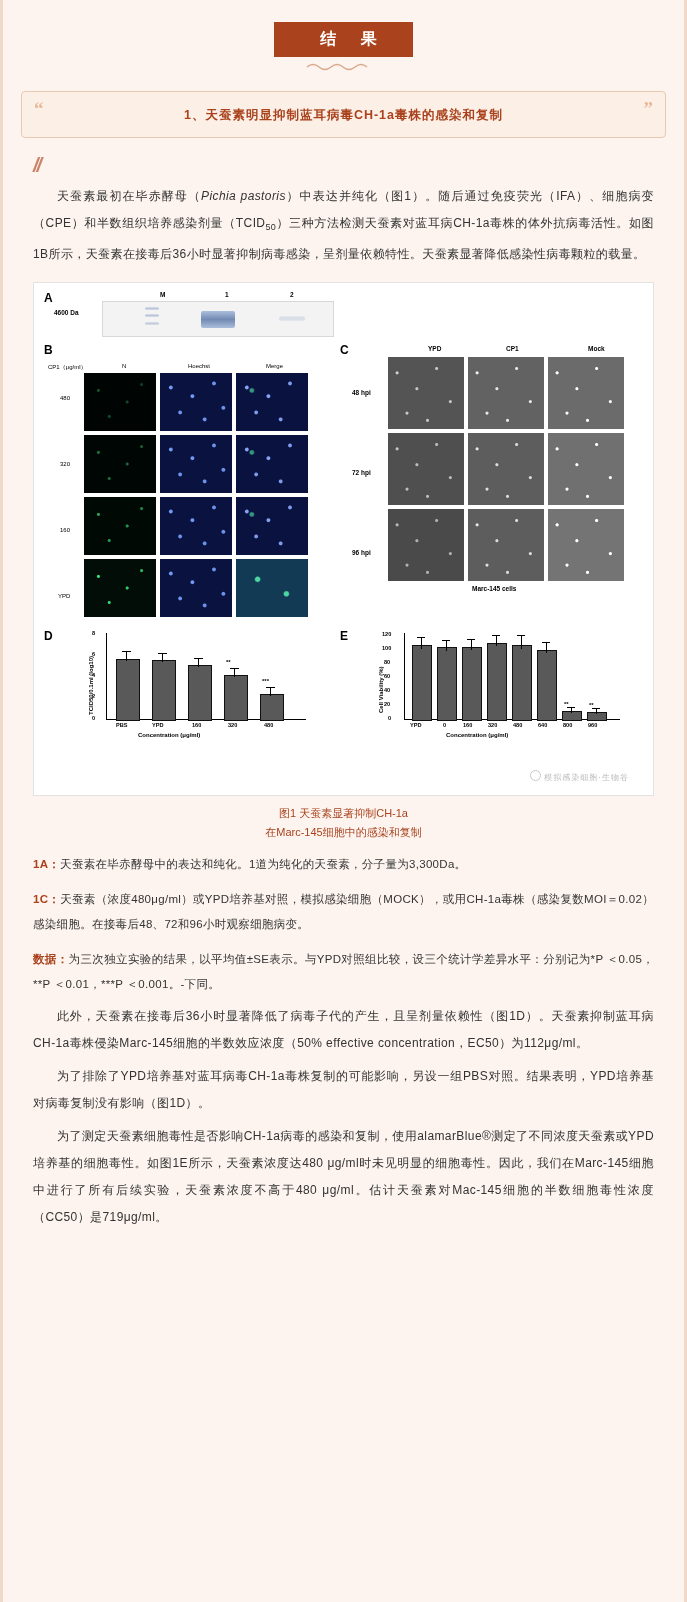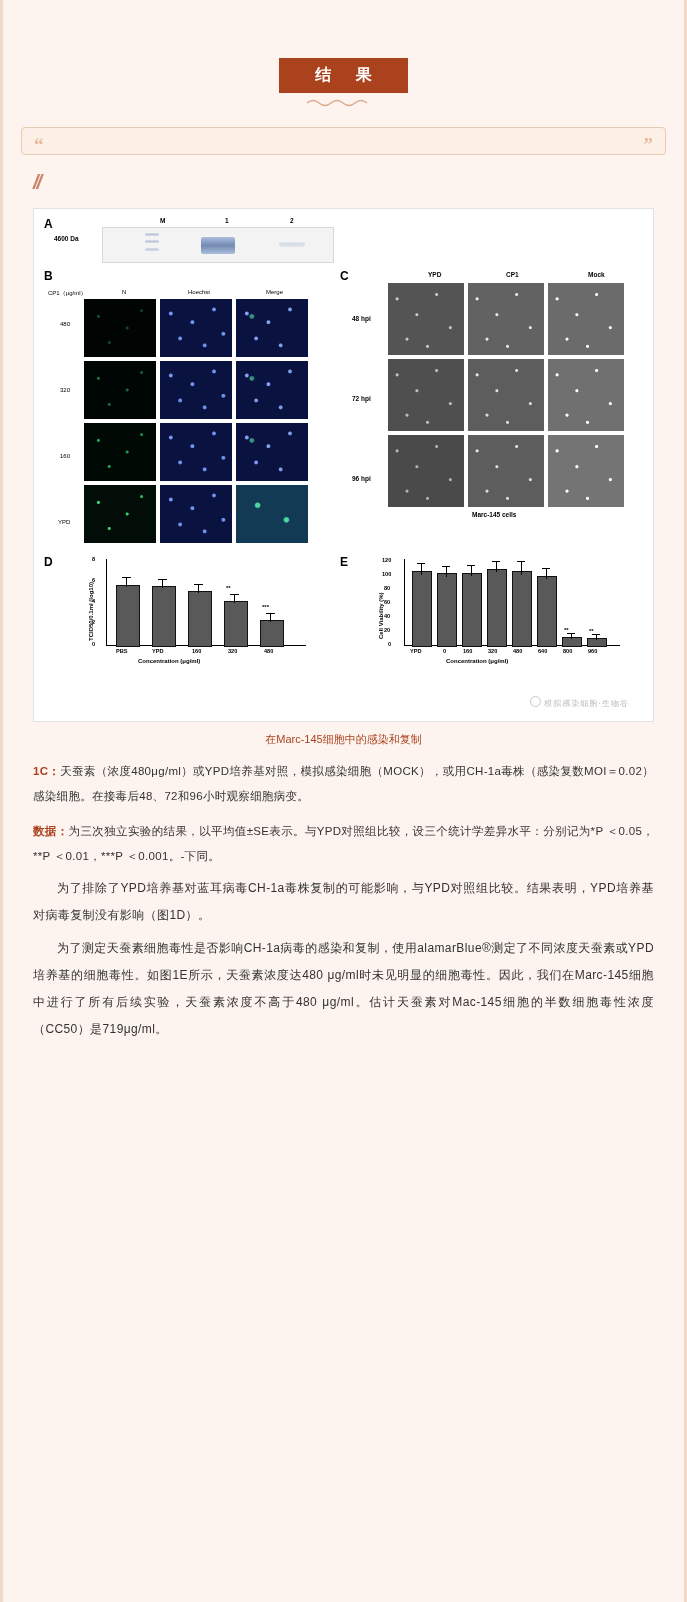--- a/index.html
+++ b/index.html
@@ -26,22 +26,21 @@
   }
   .title-box{
     display:inline-block;
     position:relative;
     background:#a9421d;
     color:#fff;
     font-size:16px;
     letter-spacing:10px;
     text-indent:10px;
     font-weight:bold;
-    padding:7px 26px 7px 26px;
-    margin-top:36px;
+    padding:7px 26px 7px 36px;
   }
   .title-deco{
     display:block;
     width:78px;
     height:10px;
     margin:4px auto 0 auto;
   }
   
   .banner{
     margin:20px 18px 0 18px;
@@ -252,25 +251,29 @@
 
   <div class="title-wrap">
     <div class="title-box">结 果</div>
     <svg class="title-deco" viewBox="0 0 78 10">
       <path d="M2 6 q6 -5 12 0 q6 5 12 0 q6 -5 12 0 q6 5 12 0 q6 -5 12 0" fill="none" stroke="#d9a98c" stroke-width="1.4"></path>
     </svg>
   </div>
 
   <div class="banner">
     <span class="quote-mark quote-left">“</span>
+    <span class="banner-text">1、天蚕素明显抑制蓝耳病毒CH-1a毒株的感染和复制</span>
     <span class="quote-mark quote-right">”</span>
   </div>
 
   <div class="slash">//</div>
 
+  <p class="para indent">
+    <span>天蚕素最初在毕赤酵母（</span><span class="ital">Pichia pastoris</span><span>）中表达并纯化（图1）。随后通过免疫荧光（IFA）、细胞病变（CPE）和半数组织培养感染剂量（TCID</span><span class="sub">50</span><span>）三种方法检测天蚕素对蓝耳病CH-1a毒株的体外抗病毒活性。如图1B所示，天蚕素在接毒后36小时显著抑制病毒感染，呈剂量依赖特性。天蚕素显著降低感染性病毒颗粒的载量。</span>
+  </p>
 
   <div class="figure-box">
     <div class="fig" style="height:500px;">
 
       <div class="lbl" style="position:absolute;left:4px;top:2px;">A</div>
       <div class="tiny-b" style="position:absolute;left:120px;top:2px;">M</div>
       <div class="tiny-b" style="position:absolute;left:185px;top:2px;">1</div>
       <div class="tiny-b" style="position:absolute;left:250px;top:2px;">2</div>
       <div class="gelbox" style="position:absolute;left:62px;top:12px;width:230px;height:34px;">
         <div class="band" style="left:42px;top:5px;width:14px;height:3px;opacity:.35;"></div>
@@ -463,26 +466,31 @@
         <div class="axis-title vert" style="left:2px;top:80px;">Cell Viability (%)</div>
       </div>
 
       <div class="wm">
         <span class="wm-circle"></span><span>模拟感染细胞·生物谷</span>
       </div>
     </div>
   </div>
 
   <div class="fig-caption">
+    <div>图1 天蚕素显著抑制CH-1a</div>
     <div>在Marc-145细胞中的感染和复制</div>
   </div>
 
+  <p class="legend">
+    <b>1A：</b><span>天蚕素在毕赤酵母中的表达和纯化。1道为纯化的天蚕素，分子量为3,300Da。</span>
+  </p>
   <p class="legend">
     <b>1C：</b><span>天蚕素（浓度480μg/ml）或YPD培养基对照，模拟感染细胞（MOCK），或用CH-1a毒株（感染复数MOI＝0.02）感染细胞。在接毒后48、72和96小时观察细胞病变。</span>
   </p>
   <p class="legend">
     <b>数据：</b><span>为三次独立实验的结果，以平均值±SE表示。与YPD对照组比较，设三个统计学差异水平：分别记为*P ＜0.05，**P ＜0.01，***P ＜0.001。-下同。</span>
   </p>
 
-  <p class="para indent">为了排除了YPD培养基对蓝耳病毒CH-1a毒株复制的可能影响，与YPD对照组比较。结果表明，YPD培养基对病毒复制没有影响（图1D）。</p>
+  <p class="para indent">此外，天蚕素在接毒后36小时显著降低了病毒子代的产生，且呈剂量依赖性（图1D）。天蚕素抑制蓝耳病CH-1a毒株侵染Marc-145细胞的半数效应浓度（50% effective concentration，EC50）为112μg/ml。</p>
+  <p class="para indent">为了排除了YPD培养基对蓝耳病毒CH-1a毒株复制的可能影响，另设一组PBS对照。结果表明，YPD培养基对病毒复制没有影响（图1D）。</p>
   <p class="para indent" style="padding-bottom:24px;">为了测定天蚕素细胞毒性是否影响CH-1a病毒的感染和复制，使用alamarBlue®测定了不同浓度天蚕素或YPD培养基的细胞毒性。如图1E所示，天蚕素浓度达480 μg/ml时未见明显的细胞毒性。因此，我们在Marc-145细胞中进行了所有后续实验，天蚕素浓度不高于480 μg/ml。估计天蚕素对Mac-145细胞的半数细胞毒性浓度（CC50）是719μg/ml。</p>
 
 </div>
 
 </body></html>

